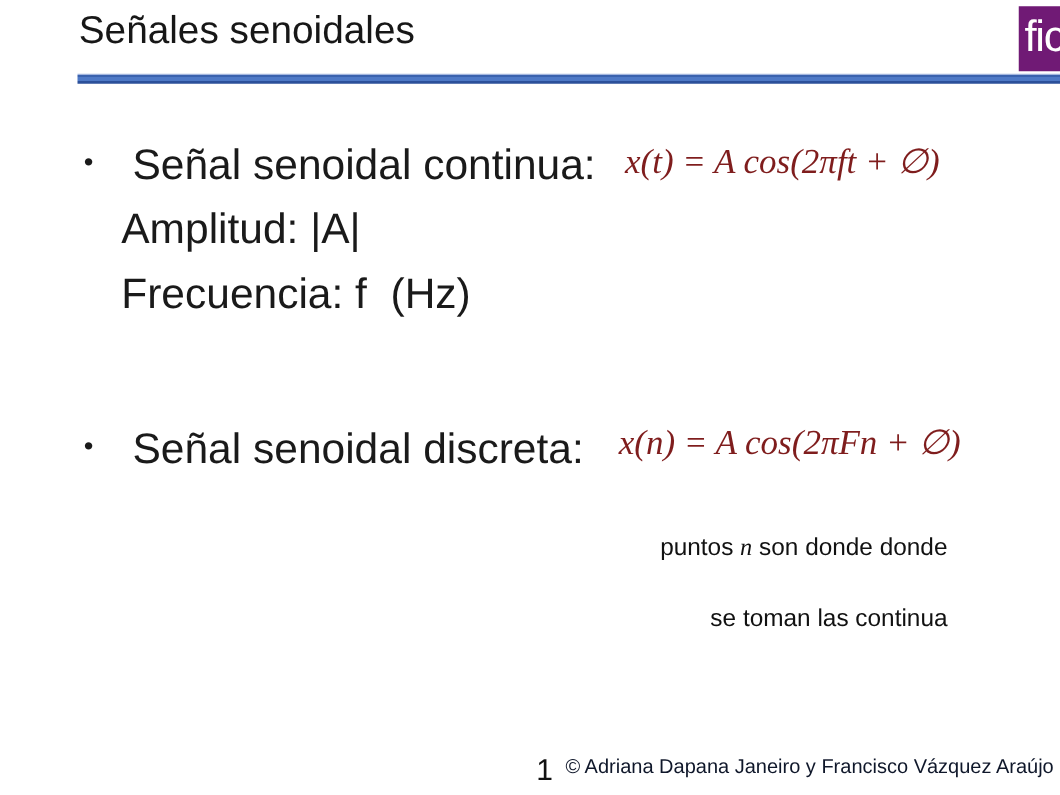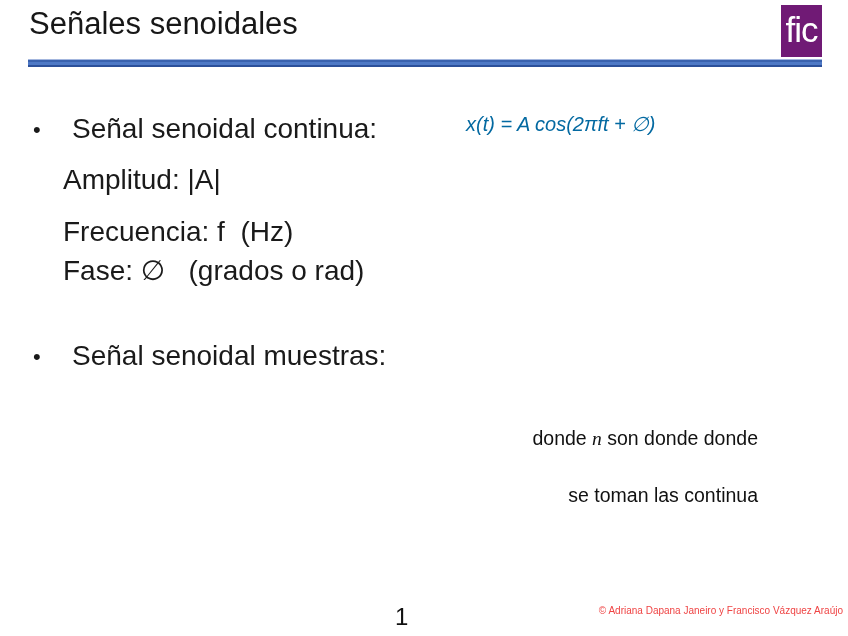--- a/index.html
+++ b/index.html
@@ -5,21 +5,21 @@
   html, body { margin: 0; padding: 0; background: #ffffff; }
   .slide {
     position: relative;
     width: 848px;
     height: 636px;
     background: #ffffff;
     overflow: hidden;
     font-family: "Liberation Sans", "DejaVu Sans", sans-serif;
     color: #1a1a1a;
   }
-  .abs { position: absolute; }
+  .abs { position: absolute; margin-left: 34px; }
 
   
   .slide-title {
     left: 29px; top: 6px;
     font-size: 31px;
     font-weight: 400;
     color: #171717;
     white-space: pre;
   }
   .title-divider {
@@ -43,50 +43,50 @@
   .fic-logo span {
     color: #ffffff;
     font-size: 35px;
     font-weight: 400;
     letter-spacing: -1px;
     line-height: 1;
     padding-bottom: 3px;
   }
 
   
-  .body-line { font-size: 28px; white-space: pre; color: #1a1a1a; }
+  .body-line { font-size: 34px; white-space: pre; color: #1a1a1a; }
   .bullet-marker { font-size: 22px; color: #1a1a1a; }
 
   
   .formula {
-    font-family: Liberation Sans, sans-serif;
+    font-family: Liberation Serif, serif;
     font-style: italic;
-    font-size: 20px;
-    color: #0369a1;
+    font-size: 28px;
+    color: #7f1d1d;
     white-space: pre;
   }
 
   
   .note {
     top: 396px; right: 90px;
     width: 340px;
     text-align: right;
     font-size: 19.5px;
     line-height: 28px;
     color: #111111;
     white-space: pre;
   }
   .note .math-var {
     font-family: "Liberation Serif", "DejaVu Serif", serif;
     font-style: italic;
   }
 
   
   .page-number { left: 395px; top: 603px; font-size: 24px; color: #111111; }
-  .copyright { right: 5px; top: 605px; font-size: 10px; color: #ef4444; white-space: pre; }
+  .copyright { right: 5px; top: 605px; font-size: 16px; color: #0f172a; white-space: pre; }
 </style>
 </head>
 <body>
 
 <div class="slide">
 
   <div class="abs slide-title">Señales senoidales</div>
 
 
   <div class="abs fic-logo">
@@ -95,27 +95,27 @@
 
   <div class="abs title-divider"></div>
 
   <div class="abs bullet-marker" style="left:33px; top:117px;">•</div>
   <div class="abs body-line" style="left:72px; top:113px;">Señal senoidal continua:</div>
 
   <div class="abs formula" style="left:466px; top:112px;">x(t) = A cos(2πft + ∅)</div>
 
   <div class="abs body-line" style="left:63px; top:216px;">Frecuencia: f  (Hz)</div>
   <div class="abs body-line" style="left:63px; top:164px;">Amplitud: |A|</div>
-  <div class="abs body-line" style="left:63px; top:254px;">Fase: ∅   (grados o rad)</div>
 
   <div class="abs bullet-marker" style="left:33px; top:344px;">•</div>
-  <div class="abs body-line" style="left:72px; top:340px;">Señal senoidal muestras:</div>
+  <div class="abs body-line" style="left:72px; top:340px;">Señal senoidal discreta:</div>
 
+  <div class="abs formula" style="left:461px; top:337px;">x(n) = A cos(2πFn + ∅)</div>
 
   <div class="abs note">
-    <span>donde </span><span class="math-var">n</span><span> son donde donde</span><br>
+    <span>puntos </span><span class="math-var">n</span><span> son donde donde</span><br>
     <span>se toman las continua</span>
   </div>
 
   <div class="abs page-number">1</div>
   <div class="abs copyright">© Adriana Dapana Janeiro y Francisco Vázquez Araújo</div>
 
 </div>
 
 </body></html>

